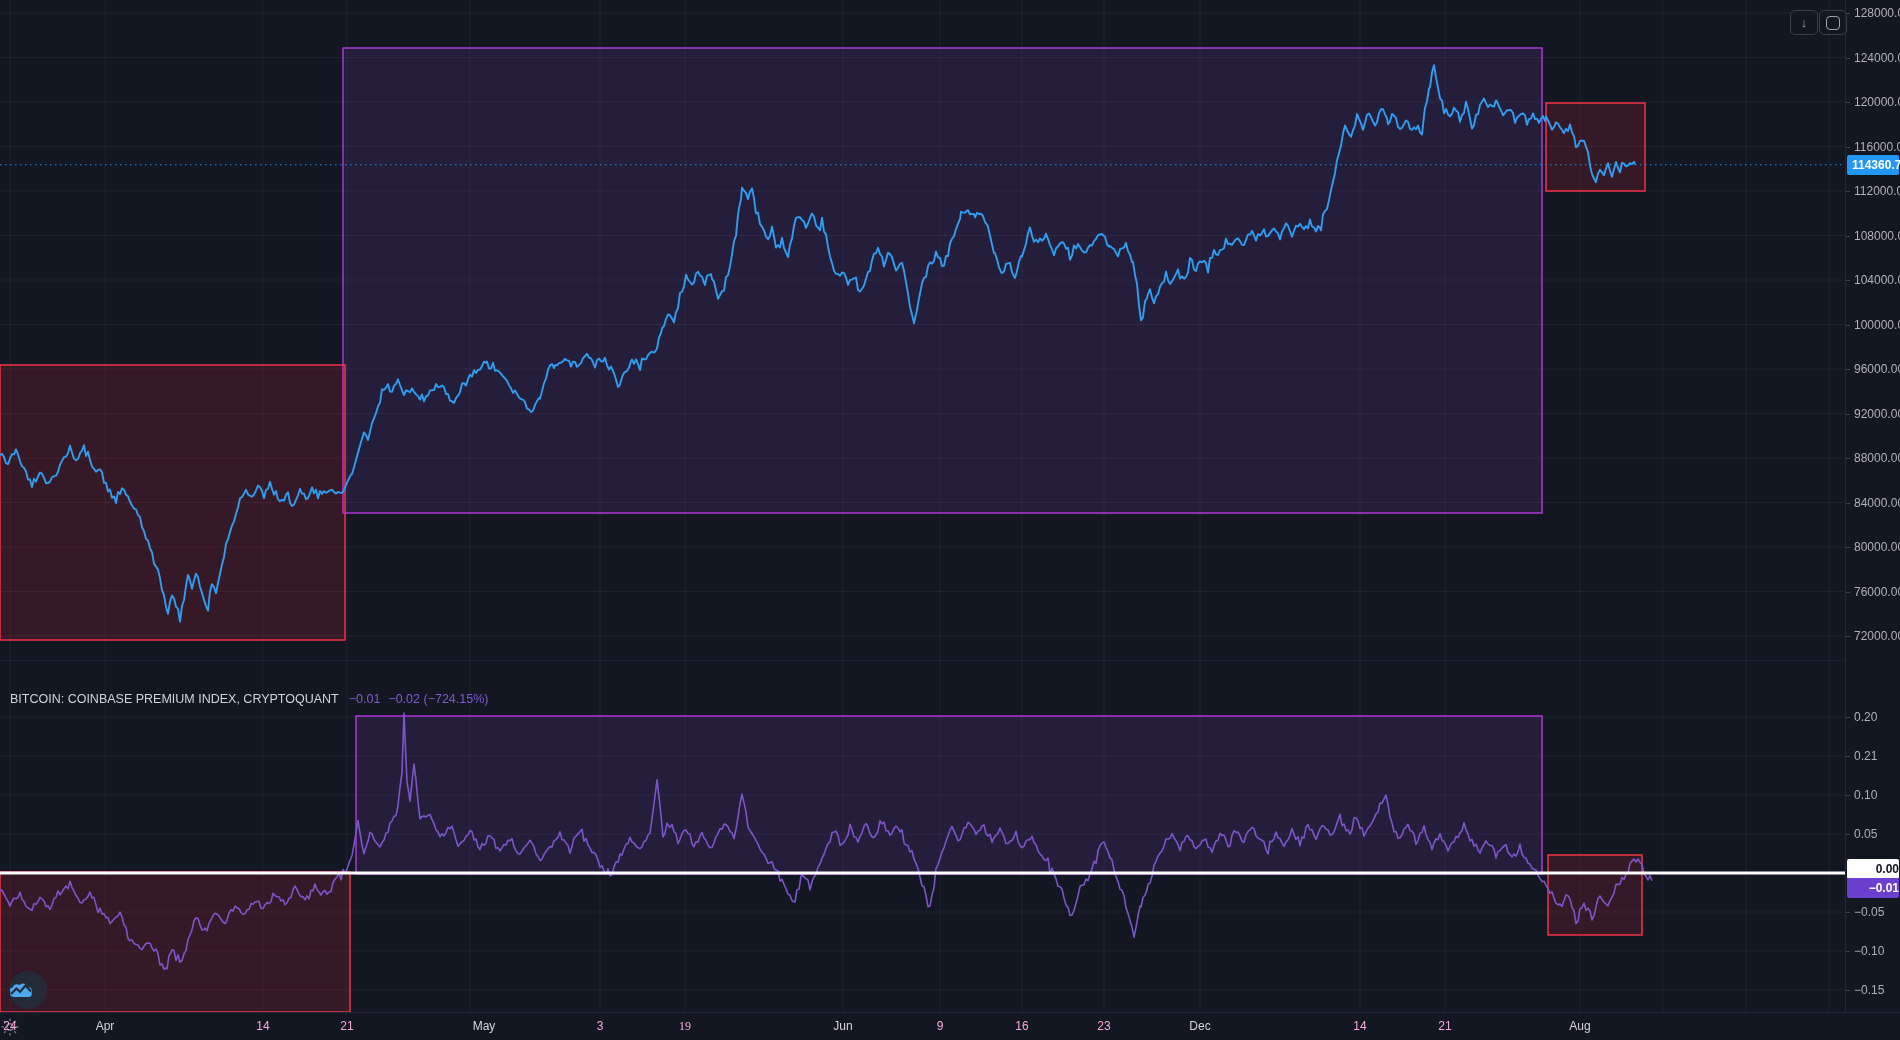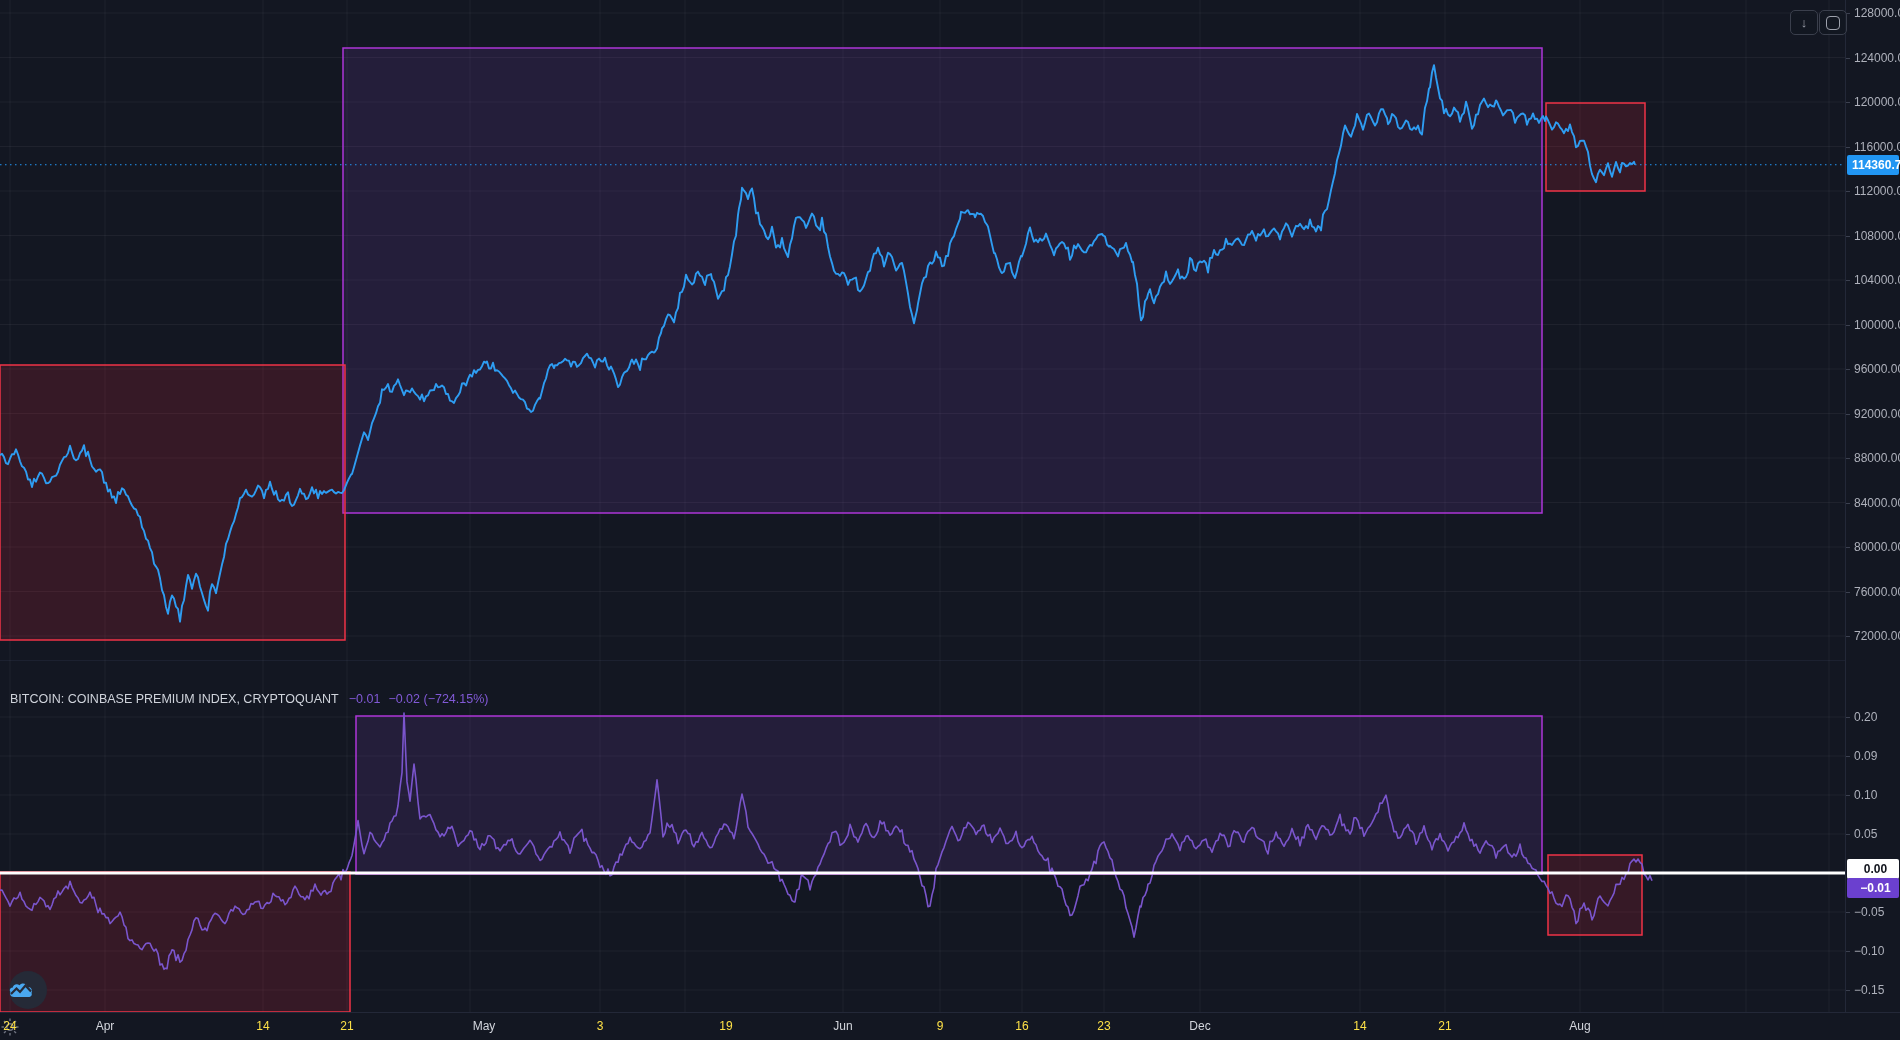--- a/index.html
+++ b/index.html
@@ -20,29 +20,29 @@
   .hdr2{position:absolute;left:10px;top:692px;display:flex;align-items:center;gap:10px;
         font-size:12.5px;color:#cfd3db;white-space:nowrap;}
   .hdr2 .vals{color:#8159d6;display:flex;gap:8px;}
 
   
   .axis-right{position:absolute;left:1845px;top:0;width:55px;height:1012px;
               border-left:1px solid #232838;background:#131722;}
   .ax-label{position:absolute;left:8px;transform:translateY(-50%);font-size:12px;color:#aeb1bb;}
   .ax-tick{position:absolute;left:0;width:4px;height:1px;background:#3c4150;}
   .badge{position:absolute;left:1px;width:52px;height:20px;line-height:20px;font-size:12px;
-         text-align:center;padding-left:5px;box-sizing:border-box;border-radius:2px;}
+         text-align:right;padding-left:5px;box-sizing:border-box;border-radius:2px;}
   .badge.blue{background:#2196f3;color:#fff;font-weight:bold;}
   .badge.white{background:#ffffff;color:#10131c;font-weight:bold;}
   .badge.purple{background:#6b40cf;color:#fff;font-weight:bold;}
 
   
   .axis-time{position:absolute;left:0;top:1012px;width:1900px;height:28px;
              border-top:1px solid #232838;background:#131722;}
-  .t-label{position:absolute;top:6px;transform:translateX(-50%);font-size:12px;color:#fde047;}
+  .t-label{position:absolute;top:6px;transform:translateX(-50%);font-size:12px;color:#f9a8d4;}
   .t-label.month{color:#d2d5dc;}
   .sun-icon{position:absolute;right:14px;top:4px;width:20px;height:20px;color:#6f7380;}
 
   
   .toast-dark{position:absolute;left:50%;transform:translateX(-50%);top:47px;height:46px;
               background:rgba(38,38,43,.96);color:#f2f2f2;display:flex;align-items:center;
               padding:0 26px;font-size:15px;border-radius:2px;white-space:nowrap;z-index:30;}
   .esc-key{display:inline-block;border:1.5px solid #dcdcdc;border-radius:4px;padding:3px 10px;
            margin:0 10px;font-size:14px;color:#fff;}
   .toast-blue{position:absolute;left:730px;top:964px;width:448px;height:44px;background:#2196f3;
@@ -196,21 +196,21 @@
       <div class="ax-label" style="top: 502.5px;">84000.00</div>
       <div class="ax-tick" style="top: 502.5px;"></div>
       <div class="ax-label" style="top: 547px;">80000.00</div>
       <div class="ax-tick" style="top: 547px;"></div>
       <div class="ax-label" style="top: 591.5px;">76000.00</div>
       <div class="ax-tick" style="top: 591.5px;"></div>
       <div class="ax-label" style="top: 636px;">72000.00</div>
       <div class="ax-tick" style="top: 636px;"></div>
       <div class="ax-label" style="top: 717px;">0.20</div>
       <div class="ax-tick" style="top: 717px;"></div>
-      <div class="ax-label" style="top: 756px;">0.09</div>
+      <div class="ax-label" style="top: 756px;">0.21</div>
       <div class="ax-tick" style="top: 756px;"></div>
       <div class="ax-label" style="top: 795px;">0.10</div>
       <div class="ax-tick" style="top: 795px;"></div>
       <div class="ax-label" style="top: 834px;">0.05</div>
       <div class="ax-tick" style="top: 834px;"></div>
       <div class="ax-label" style="top: 912px;">−0.05</div>
       <div class="ax-tick" style="top: 912px;"></div>
       <div class="ax-label" style="top: 951px;">−0.10</div>
       <div class="ax-tick" style="top: 951px;"></div>
       <div class="ax-label" style="top: 990px;">−0.15</div>
@@ -230,21 +230,21 @@
         <line x1="16" y1="4" x2="14.2" y2="5.8"></line>
           <line x1="5.8" y1="14.2" x2="4" y2="16"></line>
       </g>
     </svg>
   <div class="t-label" style="left: 10px;">24</div>
       <div class="t-label month" style="left: 105px;">Apr</div>
       <div class="t-label" style="left: 263px;">14</div>
       <div class="t-label" style="left: 347px;">21</div>
       <div class="t-label month" style="left: 470px; padding-left: 28px;">May</div>
       <div class="t-label" style="left: 600px;">3</div>
-      <div class="t-label" style="left: 726px;">19</div>
+      <div class="t-label" style="left: 685px; font-family: Liberation Serif, serif;">19</div>
       <div class="t-label month" style="left: 843px;">Jun</div>
       <div class="t-label" style="left: 940px;">9</div>
       <div class="t-label" style="left: 1022px;">16</div>
       <div class="t-label" style="left: 1104px;">23</div>
       <div class="t-label month" style="left: 1200px;">Dec</div>
       <div class="t-label" style="left: 1360px;">14</div>
       <div class="t-label" style="left: 1445px;">21</div>
       <div class="t-label month" style="left: 1580px;">Aug</div>
     </div>
 </div>

